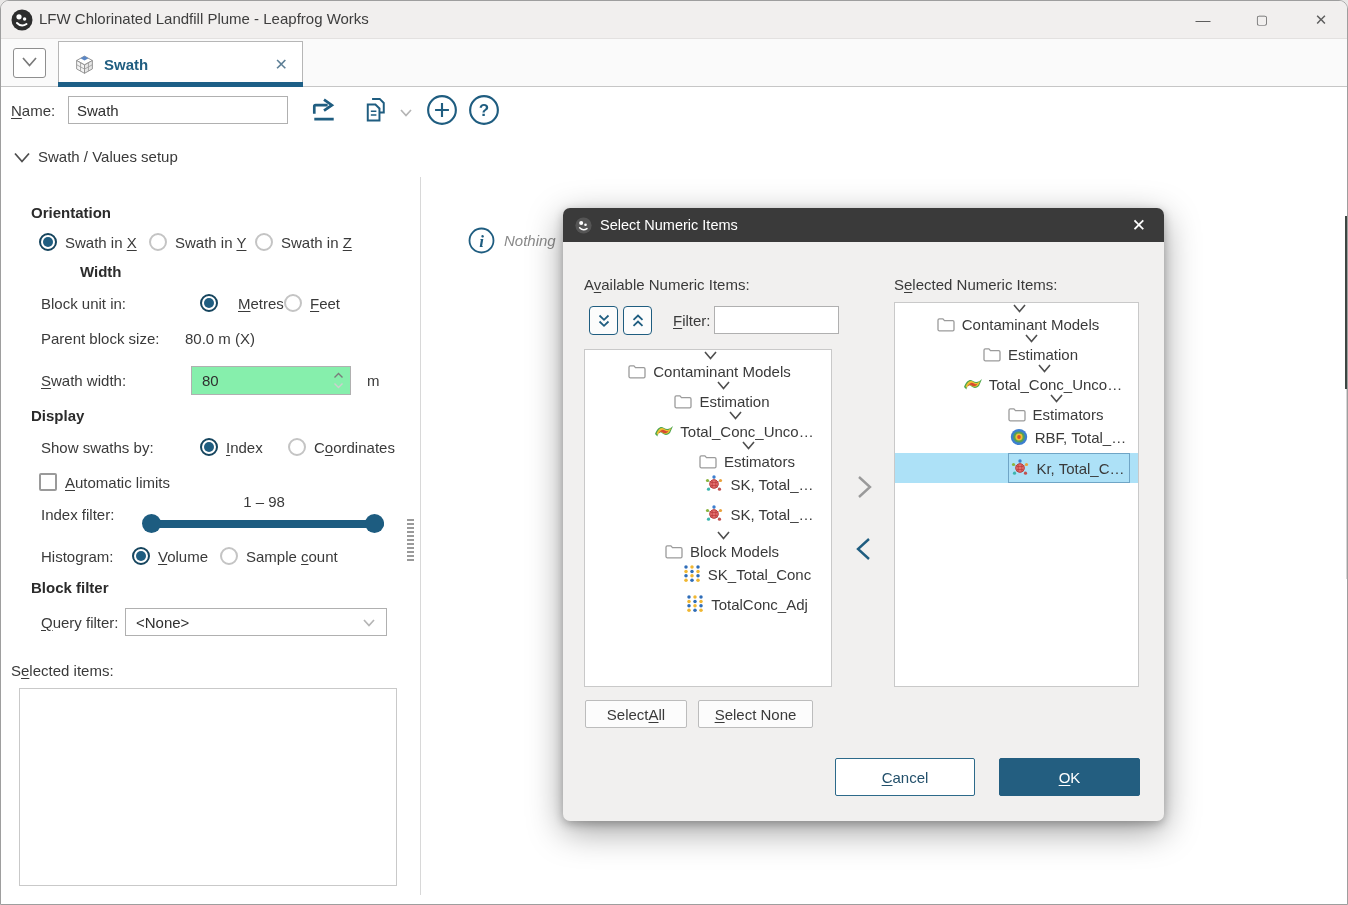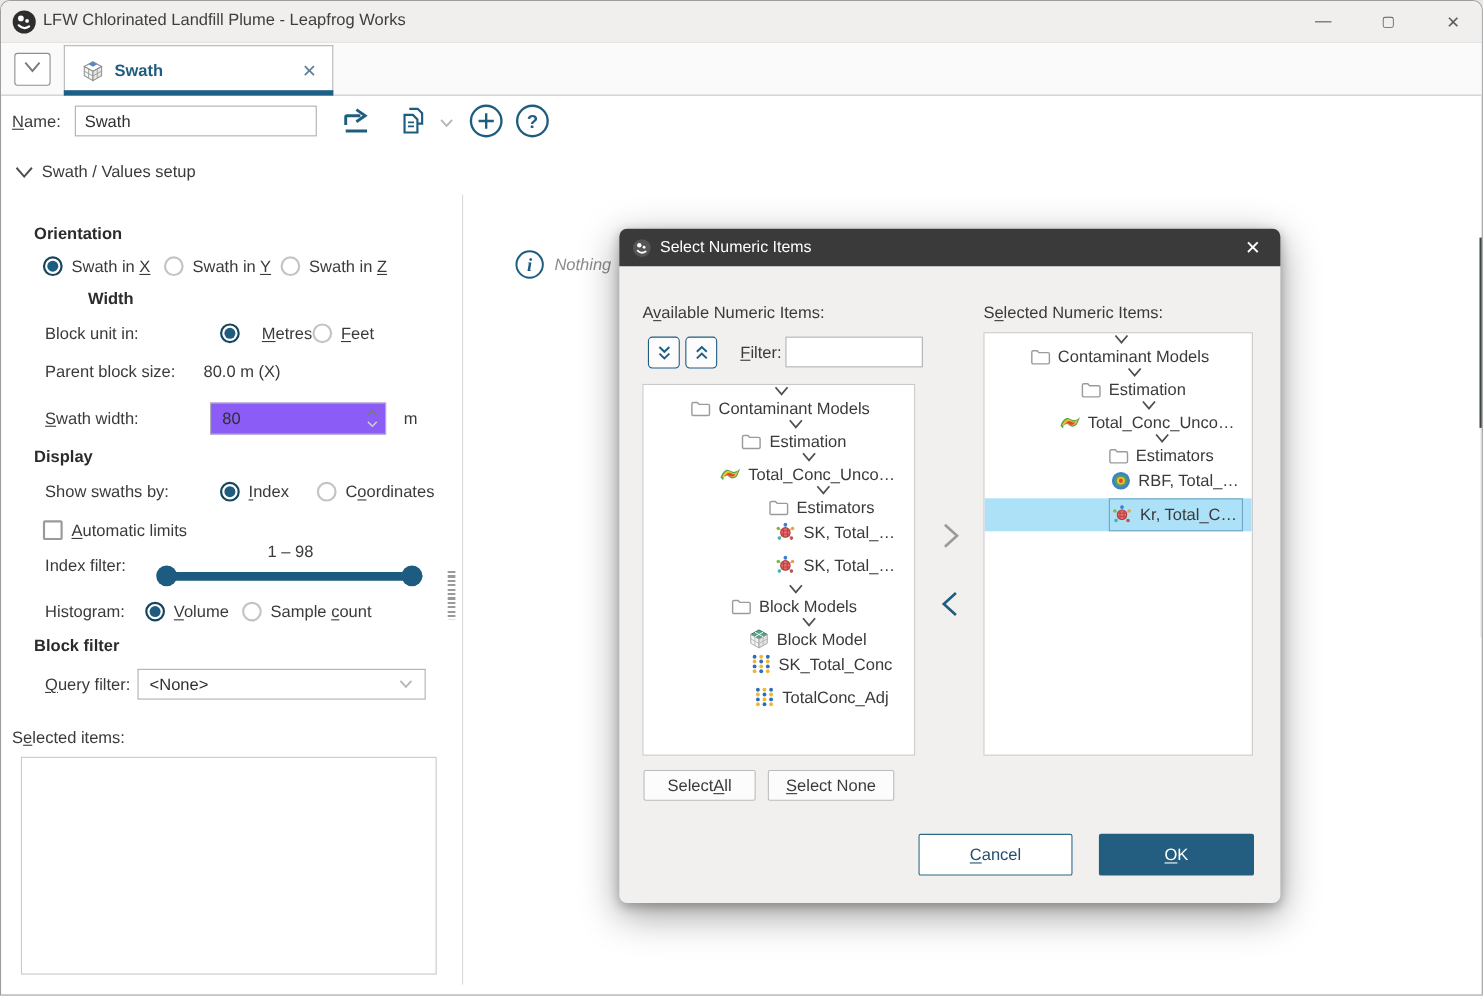--- a/index.html
+++ b/index.html
@@ -31,21 +31,21 @@
   .tb-input{position:absolute;border:1px solid #b0b0b0;background:#fff;font-size:15px;color:#2f2f2f;
     padding:0 8px;font-family:"Liberation Sans",sans-serif;outline:none;}
   
   .radio-opt{position:absolute;display:flex;align-items:center;gap:8px;}
   .dot{width:18px;height:18px;border-radius:50%;border:2px solid #c4c4c4;background:#fff;position:relative;flex:0 0 auto;}
   .dot.on{border-color:#16455e;}
   .dot.on::after{content:'';position:absolute;inset:2px;border-radius:50%;background:#1f5d80;}
   .check-opt{position:absolute;display:flex;align-items:center;gap:8px;}
   .box{width:18px;height:18px;border:2px solid #9a9a9a;border-radius:2px;background:#fff;flex:0 0 auto;}
   .opt-label{font-size:15px;color:#3a3a3a;white-space:nowrap;}
-  .spinner{position:absolute;border:1px solid #b0b0b0;background:#8b5cf6;display:flex;align-items:center;}
+  .spinner{position:absolute;border:1px solid #b0b0b0;background:#86efac;display:flex;align-items:center;}
   .spinner input{border:none;outline:none;flex:1;font-size:15px;color:#2f2f2f;padding:0 10px;min-width:0;
     font-family:"Liberation Sans",sans-serif;background:transparent;}
   .spin-arrows{width:24px;display:flex;flex-direction:column;align-items:center;justify-content:center;gap:3px;}
   .dropdown{position:absolute;border:1px solid #b0b0b0;background:#fff;display:flex;align-items:center;
     padding:0 10px;font-size:15px;color:#2f2f2f;}
   .dropdown .dd-chev{margin-left:auto;}
   .slider-track{position:absolute;height:8px;border-radius:4px;background:#1d5c80;}
   .slider-handle{position:absolute;width:19px;height:19px;border-radius:50%;background:#1d5c80;}
   .listbox{position:absolute;background:#fff;border:1px solid #c9c9c9;}
   
@@ -404,39 +404,20 @@
           </span>
           <span class="tree-inner">
             <span class="tree-icon">
               <svg width="20" height="20" viewBox="0 0 20 20">
                 <path d="M2 6.2 c0-.7.6-1.3 1.3-1.3 h3.6 l1.6 1.7 h8.2 c.7 0 1.3.6 1.3 1.3 v7.6 c0 .7-.6 1.3-1.3 1.3 H3.3 c-.7 0-1.3-.6-1.3-1.3 Z" fill="#fff" stroke="#9b9b9b" stroke-width="1.3"></path>
               </svg>
             </span>
             <span class="tree-label">Block Models</span>
           </span>
         </div>
-        <div class="tree-row" style="padding-left: 55px;">
-          <span class="tree-chevron">
-            <svg width="15" height="11" viewBox="0 0 15 11">
-              <polyline points="2,2 7.5,8.5 13,2" fill="none" stroke="#4f4f4f" stroke-width="1.6"></polyline>
-            </svg>
-          </span>
-          <span class="tree-inner">
-            <span class="tree-icon">
-              <svg width="20" height="20" viewBox="0 0 20 20">
-                <polygon points="10,1.6 17.5,5.8 10,10 2.5,5.8" fill="#57a38e" stroke="#2f6b59" stroke-width="0.8"></polygon>
-                <polygon points="2.5,5.8 10,10 10,18 2.5,13.8" fill="#f5f5f5" stroke="#9f9f9f" stroke-width="0.8"></polygon>
-                <polygon points="17.5,5.8 10,10 10,18 17.5,13.8" fill="#e3e3e3" stroke="#9f9f9f" stroke-width="0.8"></polygon>
-                <path d="M6.25 3.7 L13.75 7.9 M13.75 3.7 L6.25 7.9" stroke="#fff" stroke-width="0.8" fill="none"></path>
-                <path d="M6.25 7.9 V15.9 M13.75 7.9 V15.9 M2.5 9.8 L10 14 L17.5 9.8" stroke="#b5b5b5" stroke-width="0.8" fill="none"></path>
-              </svg>
-            </span>
-            <span class="tree-label">Block Model</span>
-          </span>
-        </div>
         <div class="tree-row" style="padding-left: 80px;">
           <span class="tree-chevron"></span>
           <span class="tree-inner">
             <span class="tree-icon">
               <svg width="20" height="20" viewBox="0 0 20 20">
                 <circle cx="4" cy="3" r="1.75" fill="#2f6db8"></circle>
                 <circle cx="10" cy="3" r="1.75" fill="#f0b732"></circle>
                 <circle cx="16" cy="3" r="1.75" fill="#2f6db8"></circle>
                 <circle cx="4" cy="7.4" r="1.75" fill="#f0b732"></circle>
                 <circle cx="10" cy="7.4" r="1.75" fill="#2f6db8"></circle>

